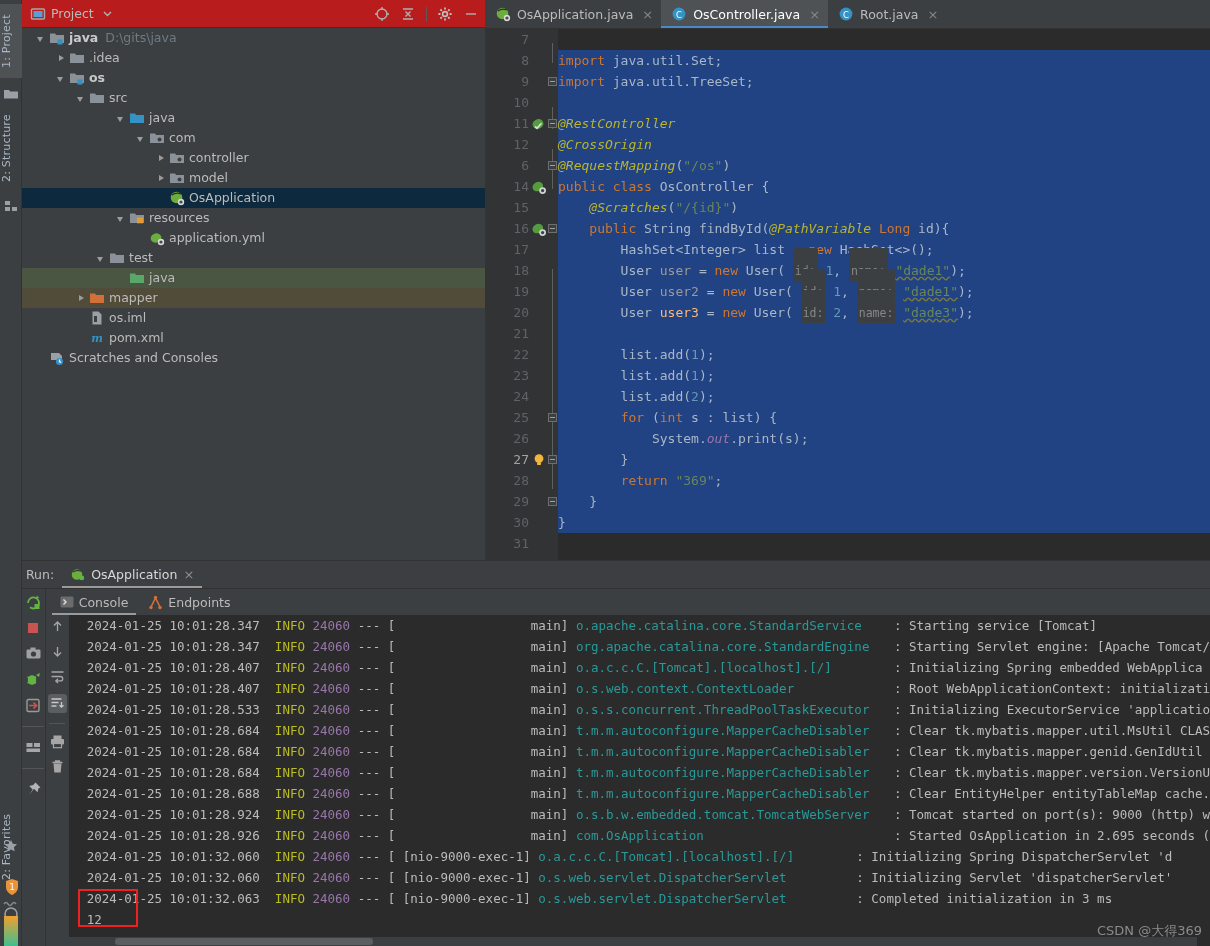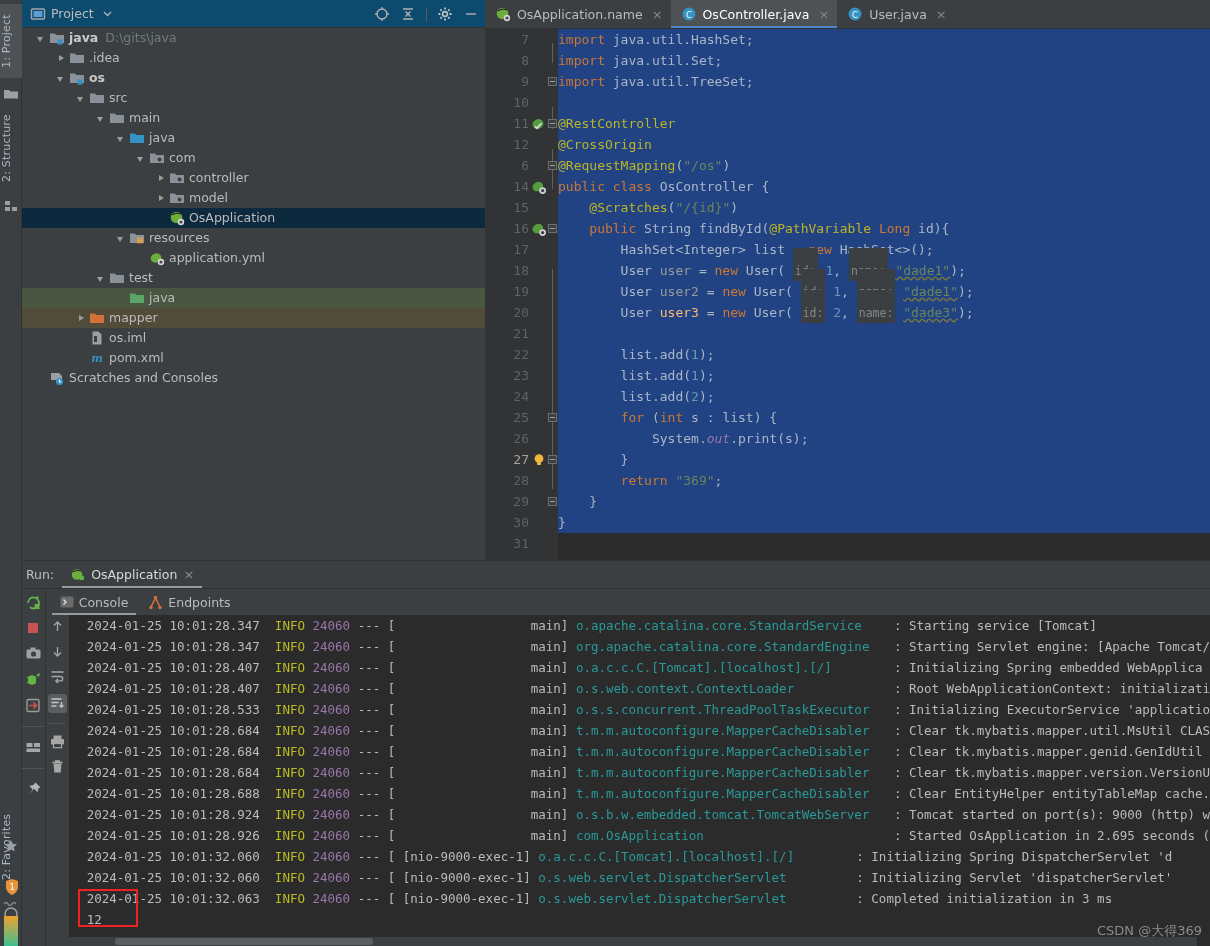--- a/index.html
+++ b/index.html
@@ -15,21 +15,21 @@
   .vtab { position:absolute; left:0; width:22px;
     writing-mode:vertical-rl; text-orientation:mixed; transform:rotate(180deg);
     font-size:11px; color:#a9b7c6; letter-spacing:.2px; white-space:nowrap;
     text-align:center; padding:4px 0; }
   .vtab.sel { background:#4e5254; }
   .vicon { position:absolute; left:3px; width:16px; height:16px; }
 
   
   .projpanel { position:absolute; left:22px; top:0; width:463px; height:560px;
     background:#3c3f41; }
-  .projhdr { position:relative; height:28px; background:#0c4a6e;
+  .projhdr { position:relative; height:28px; background:#b91c1c;
     border-bottom:1px solid #323232; display:flex; align-items:center; }
   .projhdr .title { font-size:12.5px; color:#bbbbbb; margin-left:8px; }
   .hdr-icons { position:absolute; right:6px; top:0; height:28px;
     display:flex; align-items:center; gap:10px; }
   .hdr-icons .sep { width:1px; height:15px; background:#5a5a5a; }
 
   .tree { position:relative; height:532px; overflow:hidden; background:#3c3f41;
     font-size:12.5px; }
   .row { position:relative; height:20px; line-height:20px; white-space:nowrap;
     display:flex; align-items:center; color:#bbbbbb; }
@@ -71,21 +71,21 @@
   .lnum { position:absolute; left:0; width:44px; text-align:right;
     color:#606366; font-size:13px; font-family:"DejaVu Sans Mono", monospace; }
   .lnum.cur { color:#a4a3a3; }
   .code { position:absolute; left:73px; right:0; padding-left:0;
     font-family:"DejaVu Sans Mono", monospace; color:#a9b7c6; }
   .ln.selrow .code { background:#214283; }
   .ln.selrow .codein { background:#214283; display:inline-block; min-width:100%; }
   .ln.curline .lnum { color:#a4a3a3; }
 
   .kw { color:#cc7832; }
-  .ann { color:#bbb529; }
+  .ann { color:#bbb529;font-style:italic; }
   .str { color:#6a8759; }
   .num { color:#6897bb; }
   .fld { color:#9876aa; font-style:italic; }
   .hint { background:#3c3f41; color:#878787; border-radius:2px; padding:16px 2px;
     font-size:11.5px; }
   .wavy { text-decoration: underline; text-decoration-style: wavy;
     text-decoration-color:#7a7a3a; }
 
   .foldmark { position:absolute; left:63px; width:9px; height:9px;
     border:1px solid #6e6e6e; background:#3c3f41; top:6px; }
@@ -283,30 +283,20 @@
           <span style="display:inline-block;width:54px;flex:0 0 54px"></span>
           <span class="arrow expanded"></span>
           <span class="ic">
             <svg width="16" height="16" viewBox="0 0 16 16">
               <path d="M1 3.5h5l1.2 1.6H15v8H1z" fill="#8a9199"></path>
             </svg>
           </span>
           <span class="lbl">src</span>
         </div>
         <div class="row">
-          <span style="display:inline-block;width:74px;flex:0 0 74px"></span>
-          <span class="arrow expanded"></span>
-          <span class="ic">
-            <svg width="16" height="16" viewBox="0 0 16 16">
-              <path d="M1 3.5h5l1.2 1.6H15v8H1z" fill="#8a9199"></path>
-            </svg>
-          </span>
-          <span class="lbl">main</span>
-        </div>
-        <div class="row">
           <span style="display:inline-block;width:94px;flex:0 0 94px"></span>
           <span class="arrow expanded"></span>
           <span class="ic">
             <svg width="16" height="16" viewBox="0 0 16 16">
               <path d="M1 3.5h5l1.2 1.6H15v8H1z" fill="#3592c4"></path>
             </svg>
           </span>
           <span class="lbl">java</span>
         </div>
         <div class="row">
@@ -448,58 +438,58 @@
     <div class="tabbar" id="tabbar">
         <div class="tab">
           <span class="ic" style="margin-right:0">
             <svg width="16" height="16" viewBox="0 0 16 16">
               <circle cx="7.5" cy="7.5" r="5.8" fill="#6cae3e"></circle>
               <path d="M3 5q4-3 9-1" stroke="#2b2b2b" fill="none" stroke-width="1.2"></path>
               <circle cx="12" cy="12" r="3.2" fill="#d8d8d8"></circle>
               <circle cx="12" cy="12" r="1.6" fill="#4a4a4a"></circle>
             </svg>
           </span>
-          <span>OsApplication.name</span>
+          <span>OsApplication.java</span>
           <span class="x">×</span>
         </div>
         <div class="tab active">
           <span class="ic" style="margin-right:0">
             <svg width="16" height="16" viewBox="0 0 16 16">
               <circle cx="8" cy="8" r="6.4" fill="#3592c4"></circle>
               <text x="8" y="11.5" font-size="8.5" fill="#fff" text-anchor="middle" font-family="DejaVu Sans">C</text>
             </svg>
           </span>
           <span>OsController.java</span>
           <span class="x">×</span>
         </div>
         <div class="tab">
           <span class="ic" style="margin-right:0">
             <svg width="16" height="16" viewBox="0 0 16 16">
               <circle cx="8" cy="8" r="6.4" fill="#3592c4"></circle>
               <text x="8" y="11.5" font-size="8.5" fill="#fff" text-anchor="middle" font-family="DejaVu Sans">C</text>
             </svg>
           </span>
-          <span>User.java</span>
+          <span>Root.java</span>
           <span class="x">×</span>
         </div>
       </div>
     <div class="codearea">
       <div class="gutter"></div>
       <div class="foldcol"></div>
 
       <div class="foldline" style="top:78px;  height:22px;"></div>
       <div class="foldline" style="top:14px;  height:20px;"></div>
       <div class="foldline" style="top:120px; height:40px;"></div>
       <div class="foldline" style="top:240px; height:205px;"></div>
       <div class="foldline" style="top:420px; height:40px;"></div>
 
       <div class="guideline" style="left:586px; top:183px; height:308px;"></div>
       <div class="guideline" style="left:612px; top:423px; height:21px;"></div>
       <div class="lines" id="lines">
-          <div class="ln selrow"><span class="lnum">7</span><span class="code"><span class="codein"><span class="kw">import</span> java.util.HashSet;</span></span></div>
+          <div class="ln selrow"><span class="lnum">7</span></div>
           <div class="ln selrow"><span class="lnum">8</span><span class="code"><span class="codein"><span class="kw">import</span> java.util.Set;</span></span></div>
           <div class="ln selrow"><span class="lnum">9</span><span class="foldmark"></span><span class="code"><span class="codein"><span class="kw">import</span> java.util.TreeSet;</span></span></div>
           <div class="ln selrow"><span class="lnum">10</span><span class="code"><span class="codein"></span></span></div>
           <div class="ln selrow"><span class="lnum">11</span><span style="position:absolute;left:46px;top:3px;width:15px;height:15px"><svg width="16" height="16" viewBox="0 0 16 16">
                 <ellipse cx="7" cy="8" rx="5.6" ry="4.8" fill="#559c3f" transform="rotate(-25 7 8)"></ellipse>
                 <path d="M4 10.5l2 1.8 4.5-5" stroke="#dcdcdc" fill="none" stroke-width="1.7"></path>
               </svg></span><span class="foldmark"></span><span class="code"><span class="codein"><span class="ann">@RestController</span></span></span></div>
           <div class="ln selrow"><span class="lnum">12</span><span class="code"><span class="codein"><span class="ann">@CrossOrigin</span></span></span></div>
           <div class="ln selrow"><span class="lnum">6</span><span class="foldmark"></span><span class="code"><span class="codein"><span class="ann">@RequestMapping</span>(<span class="str">"/os"</span>)</span></span></div>
           <div class="ln selrow"><span class="lnum">14</span><span style="position:absolute;left:46px;top:3px;width:15px;height:15px"><svg width="16" height="16" viewBox="0 0 16 16">

